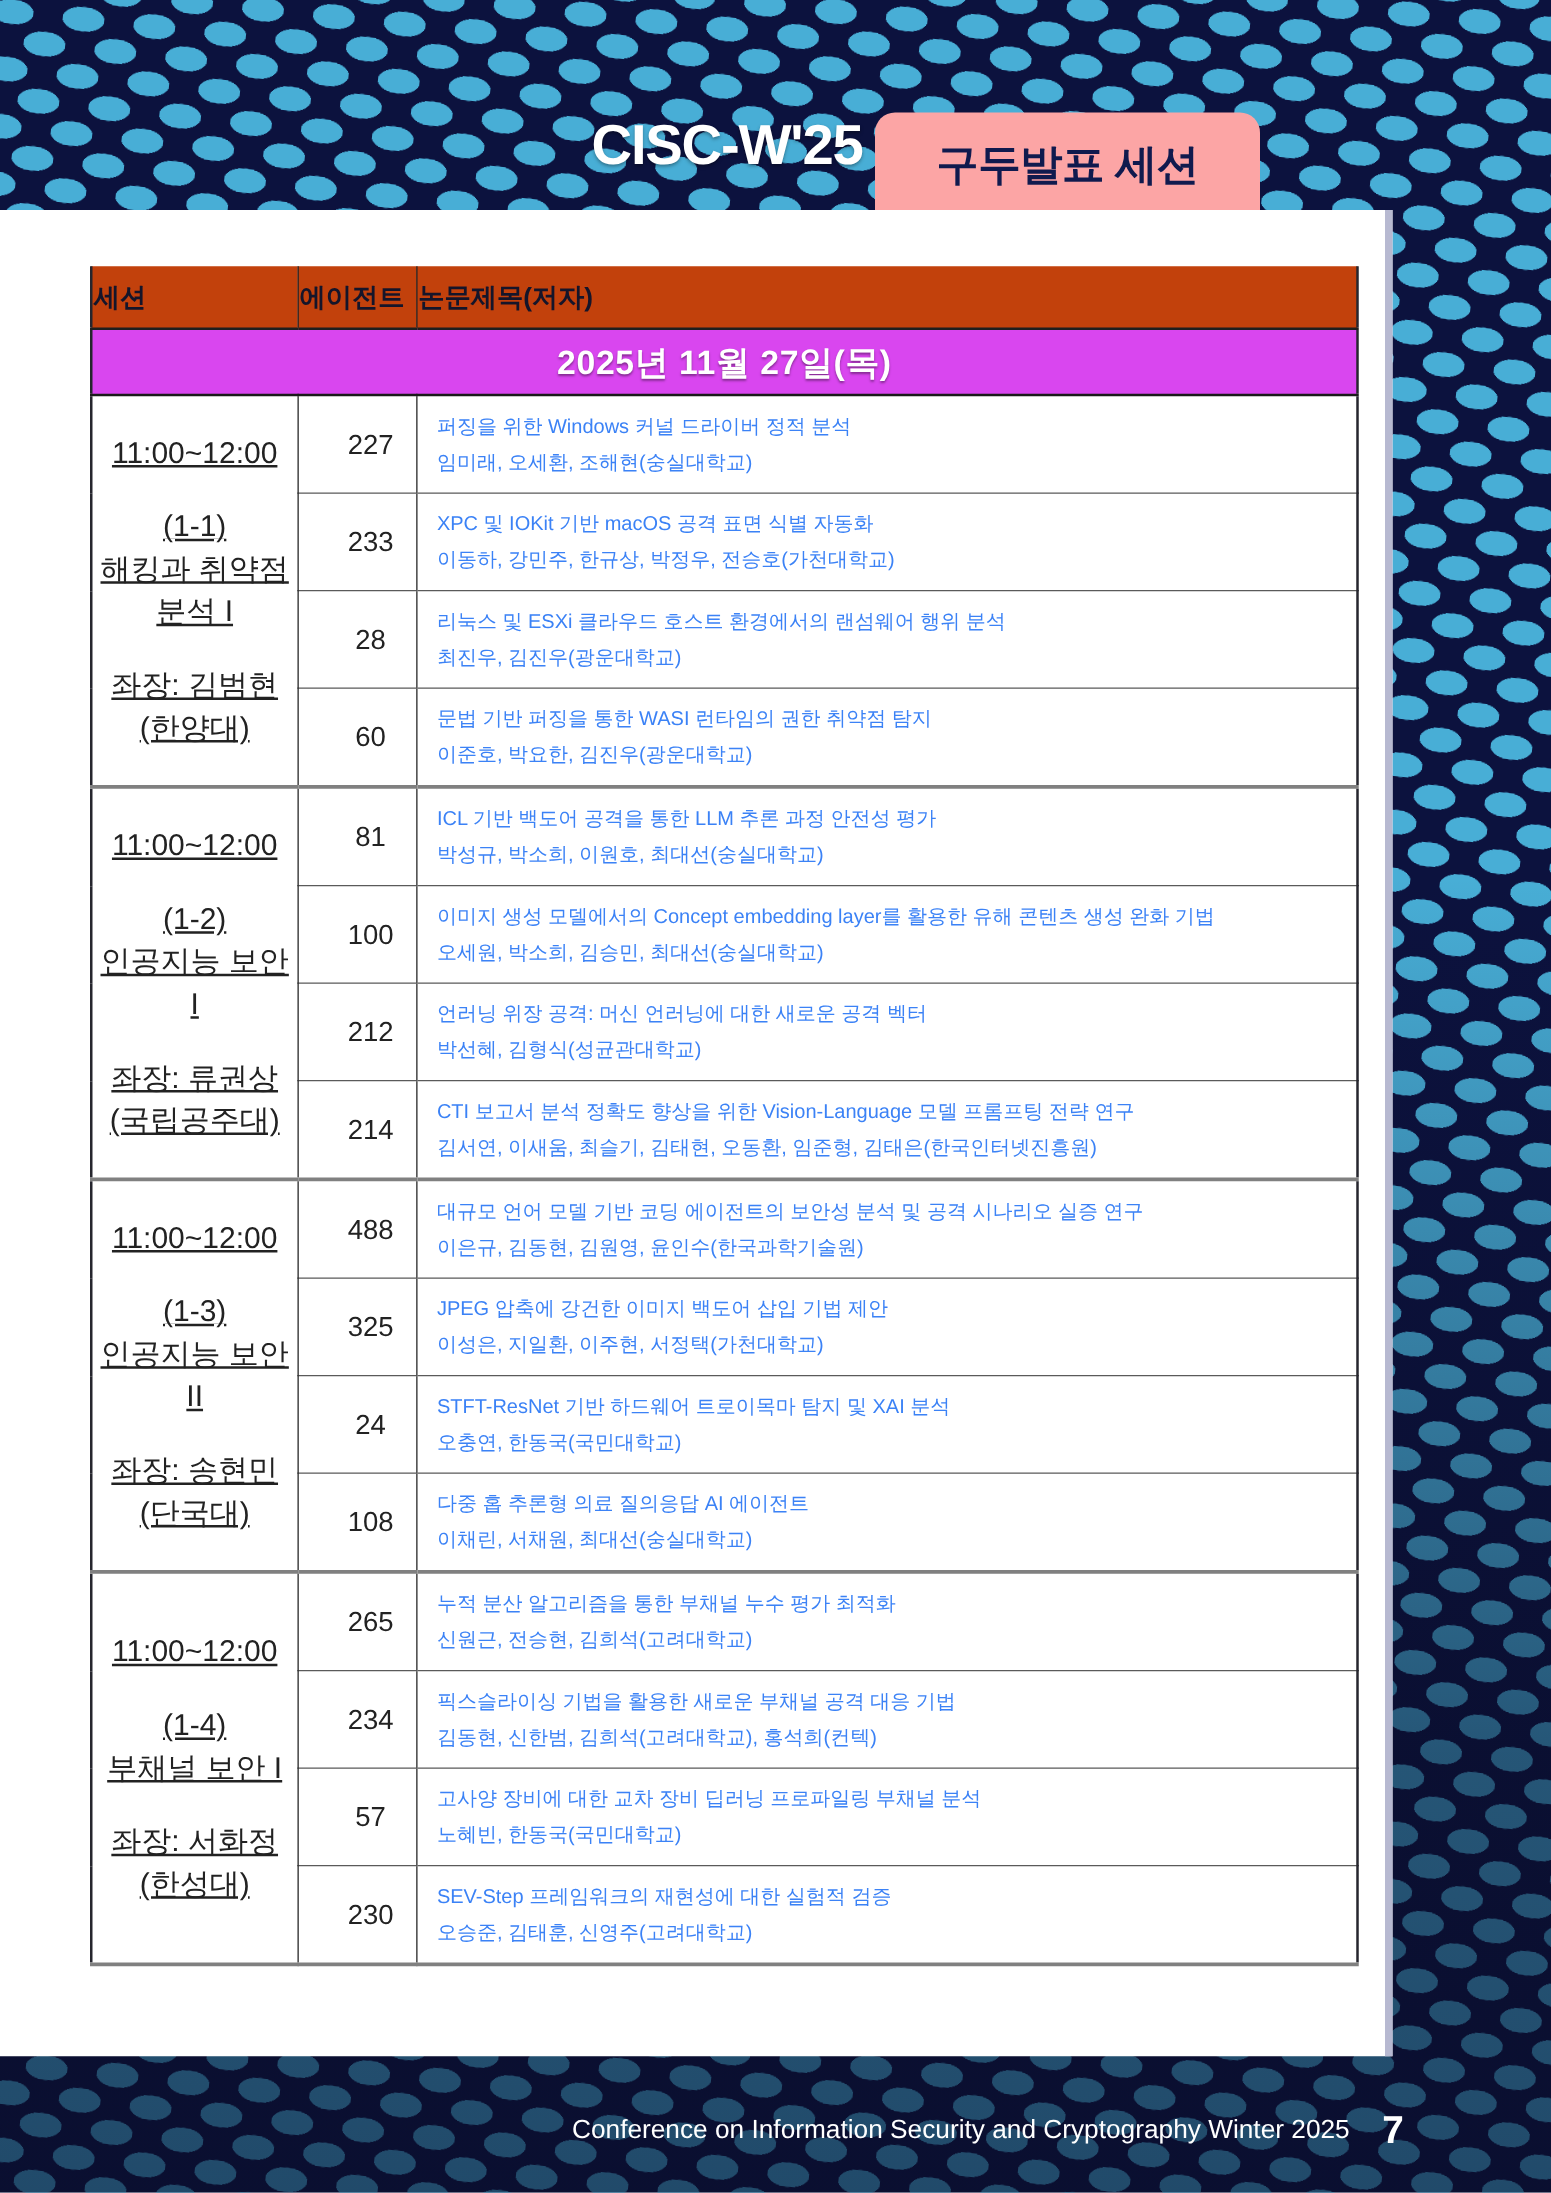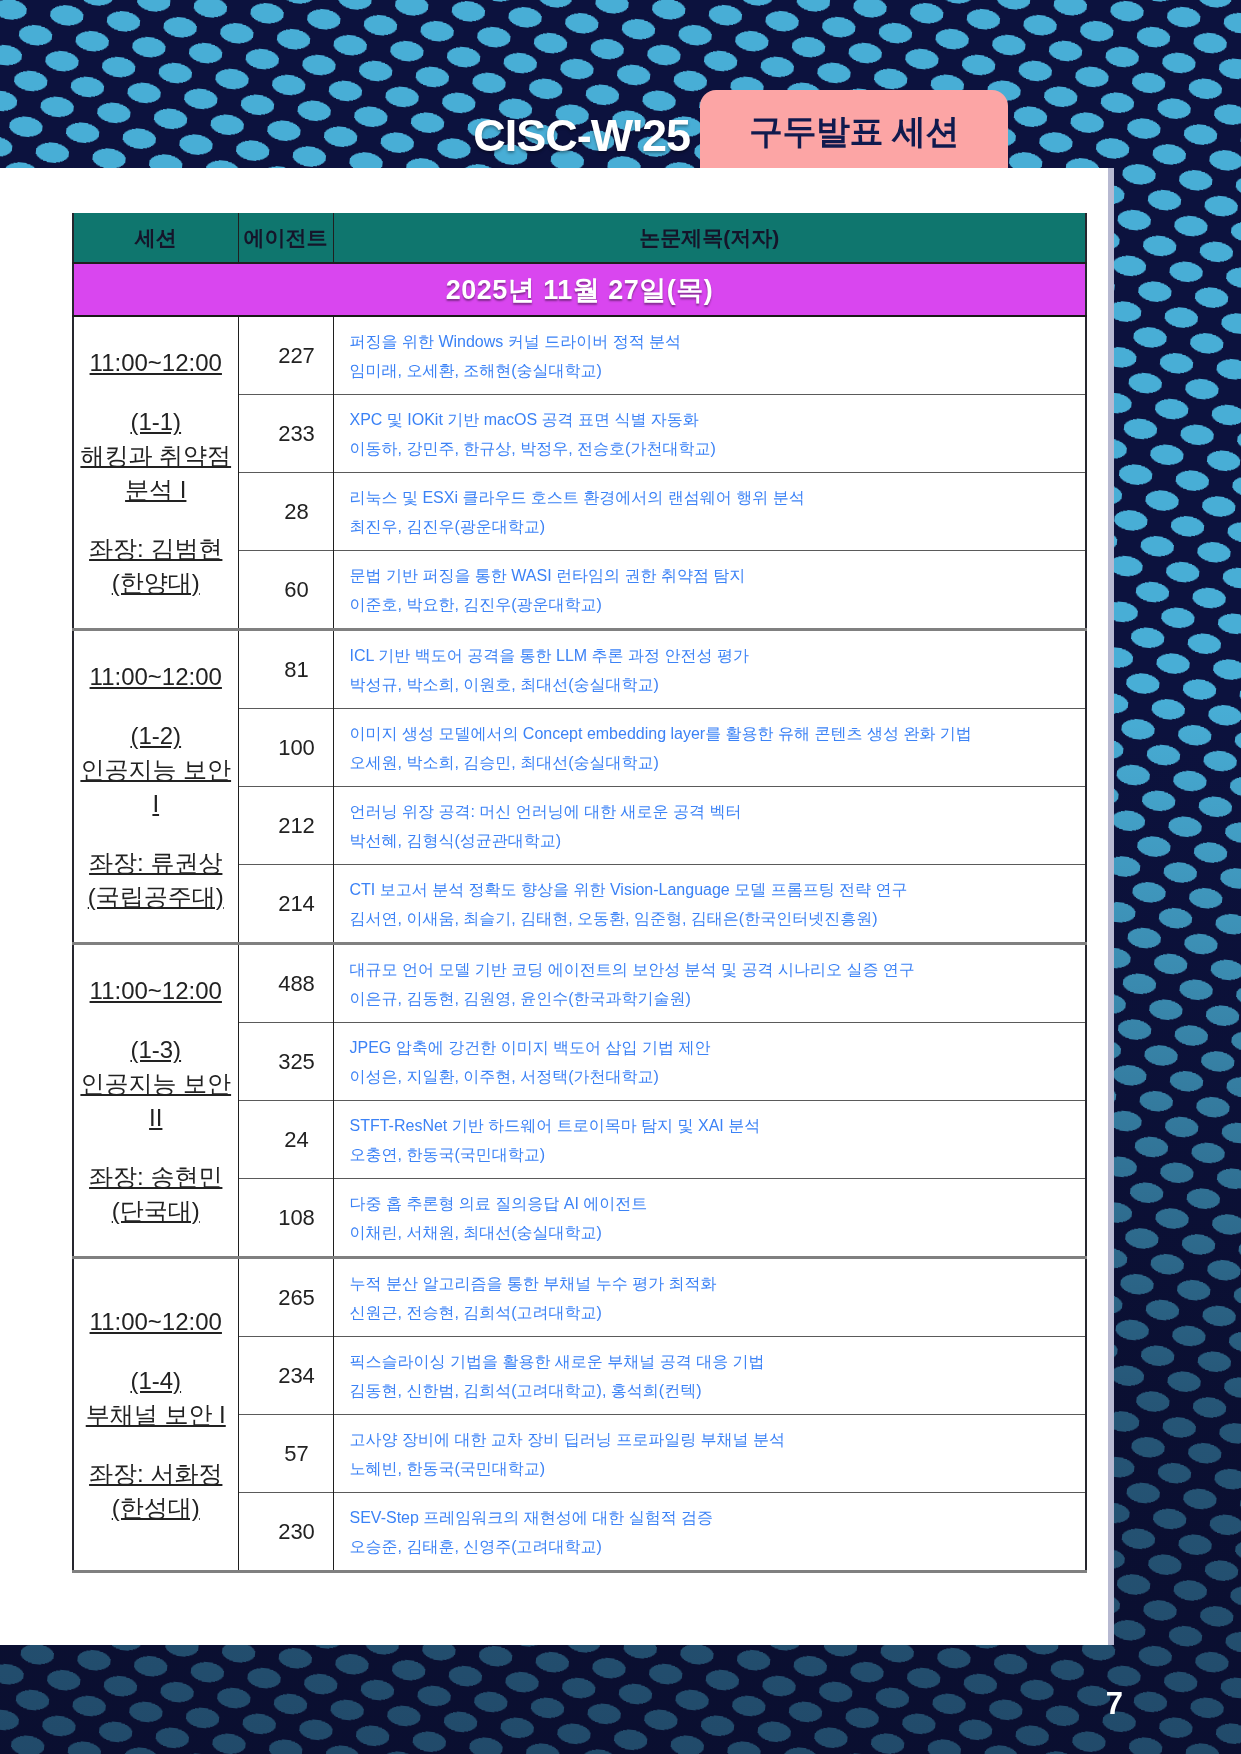--- a/index.html
+++ b/index.html
@@ -33,43 +33,43 @@
   }
   .section-tab{
     position:absolute;left:700px;top:90px;width:308px;height:84px;
     background:#fca5a5;border-radius:16px 16px 0 0;
     display:flex;align-items:center;justify-content:center;
   }
   .section-tab span{
     font-size:34px;font-weight:bold;color:#101a4e;letter-spacing:-0.5px;
   }
   .brand{
-    position:absolute;left:380px;top:108px;width:310px;height:56px;
+    position:absolute;left:380px;top:88px;width:310px;height:56px;
     display:flex;align-items:center;justify-content:flex-end;
     font-size:45px;font-weight:bold;color:#ffffff;letter-spacing:-1px;
     text-shadow:0 2px 3px rgba(0,0,0,0.35);
   }
   
   table.schedule{
     position:absolute;left:72px;top:213px;width:1013px;
     border-collapse:collapse;table-layout:fixed;
     background:#ffffff;
     border-left:2px solid #26262e;border-right:2px solid #26262e;
     border-bottom:3px solid #808080;
   }
   col.c-session{width:165px;} col.c-no{width:95px;} col.c-title{width:753px;}
   tr.title-row td{
     height:49px;background:#d946ef;color:#ffffff;text-align:center;
     font-size:27px;font-weight:bold;letter-spacing:0.5px;
     border-bottom:2px solid #1a1a1a;
     text-shadow:0 2px 2px rgba(0,0,0,0.4);
   }
   thead th{
-    height:47px;background:#0f766e;color:#15152a;
-    font-size:21px;font-weight:bold;text-align:center;
+    height:47px;background:#c2410c;color:#15152a;
+    font-size:21px;font-weight:bold;text-align:left;
     border-bottom:2px solid #1f1f1f;
   }
   th.h-session,th.h-no{border-right:1.5px solid #1f1f1f;}
   .paper-row td{border-top:1px solid #5a5a5a;}
   tbody tr:first-child td{border-top:none;}
   tr.session-start td{border-top:3px solid #808080;}
   td.session-cell{
     border-right:1.5px solid #1f1f1f;text-align:center;vertical-align:middle;
     font-size:24px;color:#222222;padding:10px 6px;line-height:1.4;text-decoration:underline;
   }
@@ -264,14 +264,15 @@
         <td class="no-cell">230</td>
         <td class="title-cell">
           <div class="p-title">SEV-Step 프레임워크의 재현성에 대한 실험적 검증</div>
           <div class="p-authors">오승준, 김태훈, 신영주(고려대학교)</div>
         </td>
       </tr>
     </tbody>
 </table>
 
 <div class="footer">
+  <span class="conf">Conference on Information Security and Cryptography Winter 2025</span>
   <span class="pagenum">7</span>
 </div>
 
 </body></html>

